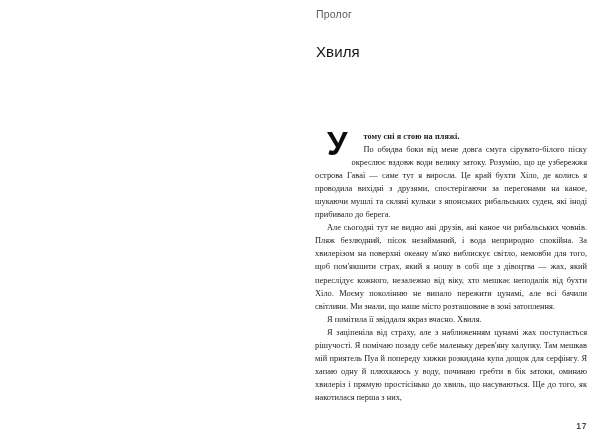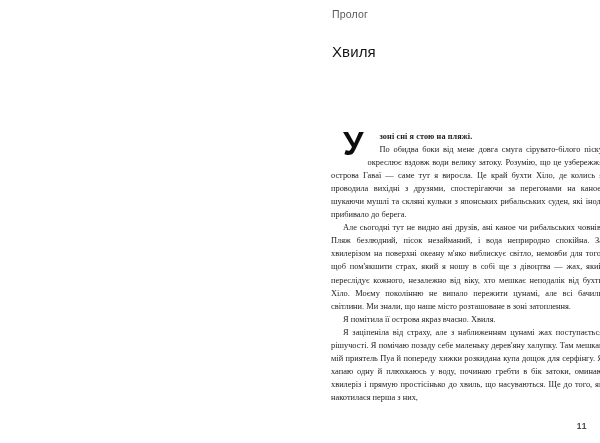--- a/index.html
+++ b/index.html
@@ -13,21 +13,20 @@
     font-family: "Liberation Serif", serif;
     overflow: hidden;
     position: relative;
   }
 
   
   .spread {
     position: absolute;
     inset: 0;
     display: flex;
-    margin-left: 32px;
   }
 
   .page-left {
     width: 300px;
     height: 443px;
     background: #ffffff;
     position: relative;
   }
 
   .page-right {
@@ -137,26 +136,26 @@
   <div class="page-right">
     <div class="scan-noise"></div>
 
     <div class="running-head">Пролог</div>
 
     <h1 class="chapter-title">Хвиля</h1>
 
     <div class="body-column">
 
       <p class="para-opening">
-        <span class="drop-cap">У</span><span class="lead-in">зоні сні я стою на пляжі.</span>
+        <span class="drop-cap">У</span><span class="lead-in">тому сні я стою на пляжі.</span>
       </p>
 
       <p>По обидва боки від мене довга смуга сірувато-білого піску окреслює вздовж води велику затоку. Розумію, що це узбережжя острова Гаваї — саме тут я виросла. Це край бухти Хіло, де колись я проводила вихідні з друзями, спостерігаючи за перегонами на каное, шукаючи мушлі та скляні кульки з японських рибальських суден, які іноді прибивало до берега.</p>
       <p>Але сьогодні тут не видно ані друзів, ані каное чи рибальських човнів. Пляж безлюдний, пісок незайманий, і вода неприродно спокійна. За хвилерізом на поверхні океану м'яко виблискує світло, немовби для того, щоб пом'якшити страх, який я ношу в собі ще з дівоцтва — жах, який переслідує кожного, незалежно від віку, хто мешкає неподалік від бухти Хіло. Моєму поколінню не випало пережити цунамі, але всі бачили світлини. Ми знали, що наше місто розташоване в зоні затоплення.</p>
-      <p>Я помітила її острова якраз вчасно. Хвиля.</p>
+      <p>Я помітила її звіддаля якраз вчасно. Хвиля.</p>
       <p>Я заціпеніла від страху, але з наближенням цунамі жах поступається рішучості. Я помічаю позаду себе маленьку дерев'яну халупку. Там мешкав мій приятель Пуа й попереду хижки розкидана купа дощок для серфінгу. Я хапаю одну й плюхкаюсь у воду, починаю гребти в бік затоки, оминаю хвилеріз і прямую простісінько до хвиль, що насуваються. Ще до того, як накотилася перша з них,</p>
 
     </div>
 
-    <div class="folio">11</div>
+    <div class="folio">17</div>
   </div>
 
 </div>
 
 </body></html>

